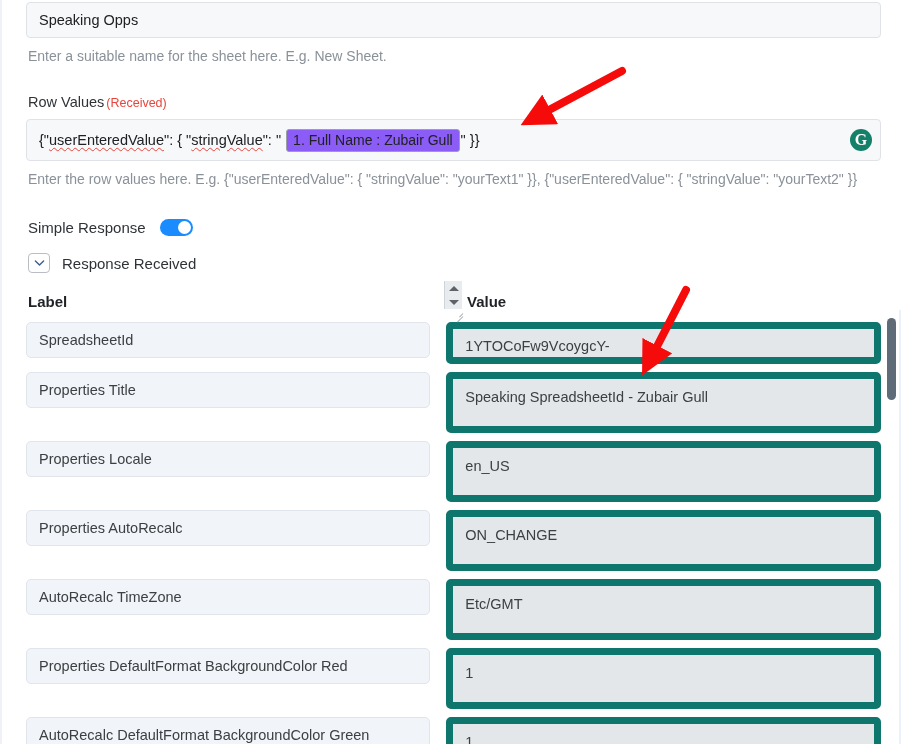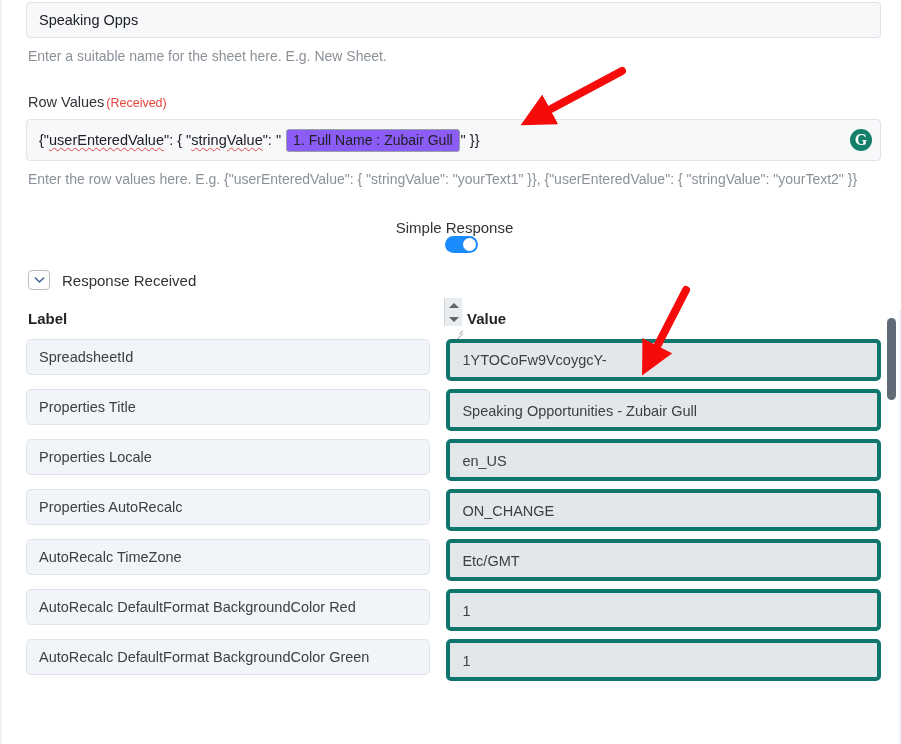--- a/index.html
+++ b/index.html
@@ -129,21 +129,20 @@
     justify-content: center;
     line-height: 1;
     font-family: "Liberation Serif", serif;
   }
 
   
   .toggle-row {
     display: flex;
     align-items: center;
     margin: 30px 0 0 2px;
-    flex-direction: column;
   }
   .toggle-row .toggle-label {
     font-size: 15px;
     color: #2f3337;
   }
   .switch {
     width: 33px;
     height: 17px;
     border-radius: 9px;
     background: #1a8cff;
@@ -218,23 +217,23 @@
     white-space: nowrap;
     overflow: hidden;
   }
   .kv-value {
     box-sizing: border-box;
     position: relative;
     width: 448px;
     min-height: 36px;
     margin-left: 16px;
     background: #e4e7ea;
-    border: 4px solid #0f766e;
+    border: 7px solid #0f766e;
     border-radius: 5px;
-    padding: 8px 12px 6px 12px;
+    padding: 8px 12px 19px 12px;
     font-size: 14.5px;
     color: #3c4043;
     line-height: 20px;
     overflow: hidden;
     word-break: break-all;
   }
   .kv-value.tall { height: 42px; padding-top: 7px; }
   
   .grip {
     position: absolute;
@@ -380,40 +379,40 @@
         </div>
         <div class="grip" style="right:418px;top:-12px">
             <i></i>
             <i></i>
           </div>
       </div>
     </div>
 
     <div class="kv-row">
       <div class="kv-label">Properties Title</div>
-      <div class="kv-value">Speaking Opportunities - Zubair Gull</div>
+      <div class="kv-value">Speaking SpreadsheetId - Zubair Gull</div>
     </div>
 
     <div class="kv-row">
       <div class="kv-label">Properties Locale</div>
       <div class="kv-value">en_US</div>
     </div>
 
     <div class="kv-row">
       <div class="kv-label">Properties AutoRecalc</div>
       <div class="kv-value">ON_CHANGE</div>
     </div>
 
     <div class="kv-row">
       <div class="kv-label">AutoRecalc TimeZone</div>
       <div class="kv-value">Etc/GMT</div>
     </div>
 
     <div class="kv-row">
-      <div class="kv-label">AutoRecalc DefaultFormat BackgroundColor Red</div>
+      <div class="kv-label">Properties DefaultFormat BackgroundColor Red</div>
       <div class="kv-value">1</div>
     </div>
 
     <div class="kv-row">
       <div class="kv-label">AutoRecalc DefaultFormat BackgroundColor Green</div>
       <div class="kv-value">1</div>
     </div>
 
   </div>
 </div>

